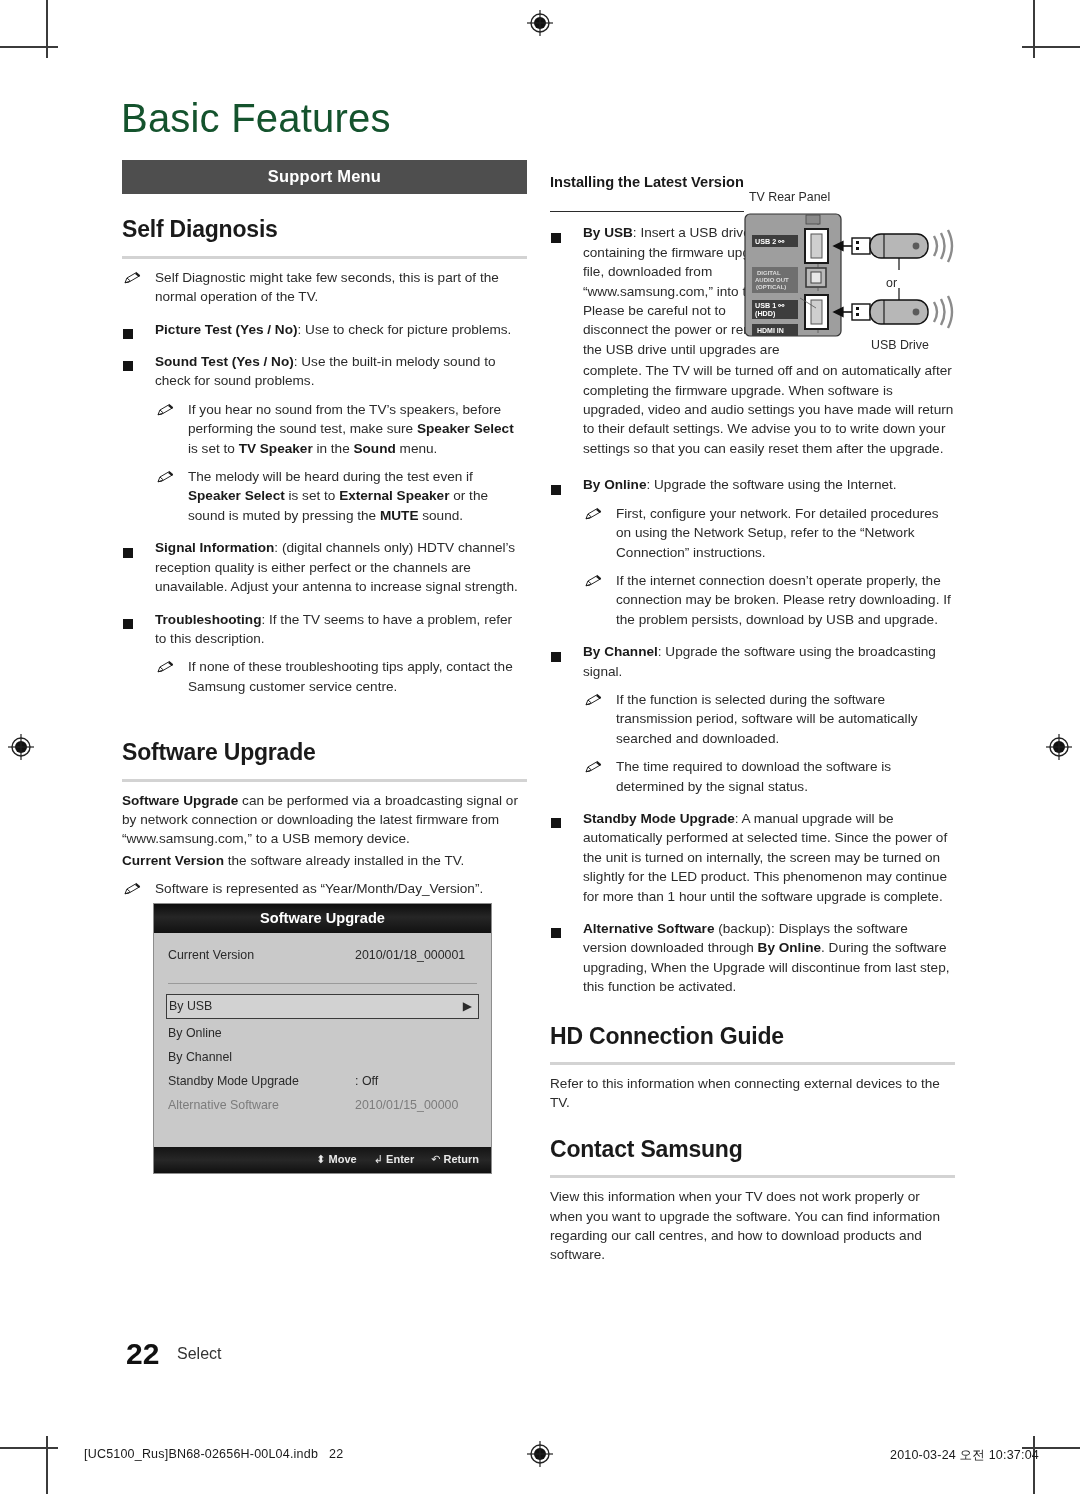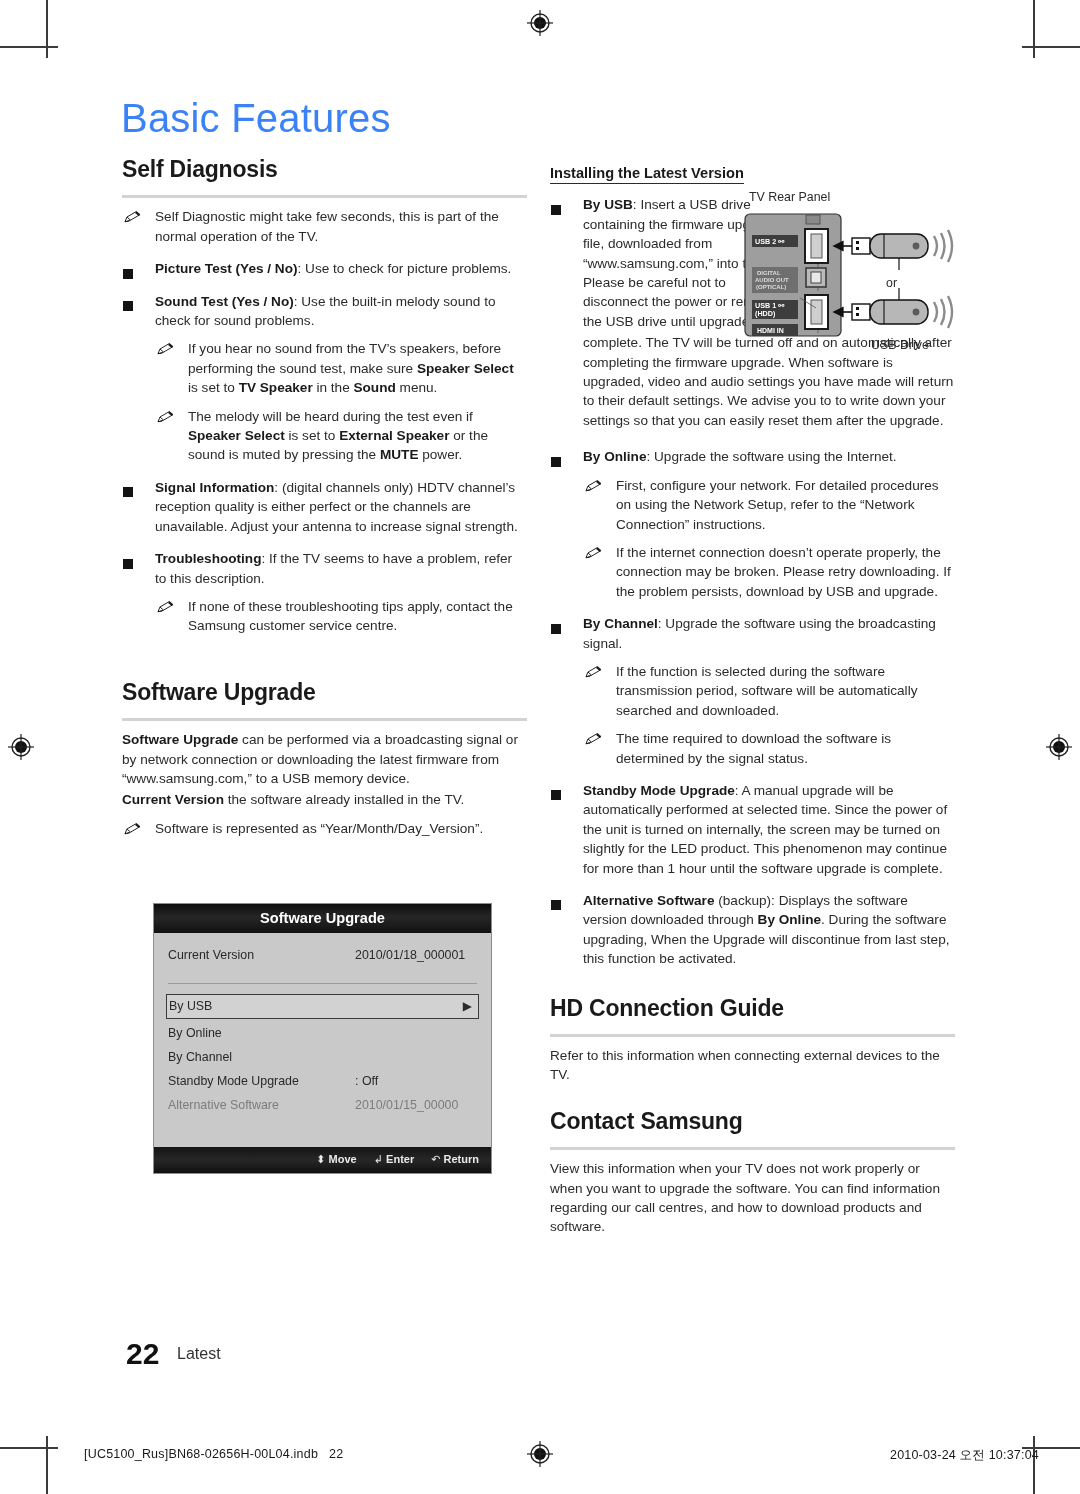--- a/index.html
+++ b/index.html
@@ -31,21 +31,21 @@
     width: 1080px; height: 1494px;
   }
 
   .doc-title {
     position: absolute;
     left: 121px;
     top: 96px;
     font-size: 40px;
     font-weight: 300;
     letter-spacing: 0.2px;
-    color: #3b82f6;
+    color: #14532d;
     font-family: "Liberation Sans", sans-serif;
   }
 
   
   .col {
     position: absolute;
     width: 405px;
     font-size: 13.6px;
     line-height: 19.4px;
     color: #2b2b2b;
@@ -75,22 +75,22 @@
     letter-spacing: -0.2px;
   }
   .rule {
     height: 3px;
     background: #d3d3d3;
     margin: 0 0 9px 0;
   }
   h3.subsect {
     font-size: 14.6px;
     font-weight: bold;
-    margin: 4px 0 2px 0;
-    padding: 0 0 0 0;
+    margin: 13px 0 2px 0;
+    padding: 0 0 19px 0;
     display: inline-block;
     border-bottom: 1.6px solid #2b2b2b;
     color: #1a1a1a;
   }
 
   
   .item {
     position: relative;
     margin: 0 0 13px 0;
   }
@@ -244,20 +244,21 @@
   <line x1="13" y1="0" x2="13" y2="26" stroke="#222" stroke-width="1.2"></line>
   <line x1="0" y1="13" x2="26" y2="13" stroke="#222" stroke-width="1.2"></line>
 </svg>
 
 <div class="page">
 
   <div class="doc-title">Basic Features</div>
 
   <div class="col col-left">
 
+    <div class="band">Support Menu</div>
 
     <h2 class="sect">Self Diagnosis</h2>
     <div class="rule"></div>
 
     <div class="item note">
       <span class="mk">
         <svg class="notemark" viewBox="0 0 24 17">
             <g fill="none" stroke="#1a1a1a" stroke-width="1.2">
               <path d="M2.5 14.5 L5 8.5 L17 1.5 L21.5 5.5 L9.5 12.5 Z" fill="#fff"></path>
               <path d="M5 8.5 L9.5 12.5"></path>
@@ -297,21 +298,21 @@
       <span class="mk">
         <svg class="notemark" viewBox="0 0 24 17">
             <g fill="none" stroke="#1a1a1a" stroke-width="1.2">
               <path d="M2.5 14.5 L5 8.5 L17 1.5 L21.5 5.5 L9.5 12.5 Z" fill="#fff"></path>
               <path d="M5 8.5 L9.5 12.5"></path>
               <path d="M2.5 14.5 L8 13.6"></path>
             </g>
             <path d="M16 2.4 L20.7 6.4" stroke="#1a1a1a" stroke-width="2.4"></path>
           </svg>
       </span>
-      <span>The melody will be heard during the test even if </span><b>Speaker Select</b><span> is set to </span><b>External Speaker</b><span> or the sound is muted by pressing the </span><b>MUTE</b><span> power.</span>
+      <span>The melody will be heard during the test even if </span><b>Speaker Select</b><span> is set to </span><b>External Speaker</b><span> or the sound is muted by pressing the </span><b>MUTE</b><span> sound.</span>
     </div>
 
     <div class="item sq">
       <span class="mk"><span class="sqmark"></span></span>
       <b>Signal Information</b><span>: (digital channels only) HDTV channel’s reception quality is either perfect or the channels are unavailable. Adjust your antenna to increase signal strength.</span>
     </div>
 
     <div class="item sq tight">
       <span class="mk"><span class="sqmark"></span></span>
       <b>Troubleshooting</b><span>: If the TV seems to have a problem, refer to this description.</span>
@@ -566,21 +567,21 @@
       <path d="M190 90 Q196 100 190 110"></path>
       <path d="M197 87 Q204 100 197 113"></path>
       <path d="M204 84 Q212 100 204 116"></path>
     </g>
 
     <path d="M155 46 L155 58" stroke="#111" stroke-width="1.2"></path>
     <path d="M155 76 L155 88" stroke="#111" stroke-width="1.2"></path>
   </svg>
 
   <div class="pagenum">22</div>
-  <div class="pagelang">Latest</div>
+  <div class="pagelang">Select</div>
 
   <div class="foot-line foot-left">
     <span>[UC5100_Rus]BN68-02656H-00L04.indb</span>
     &nbsp;&nbsp;<span>22</span>
   </div>
   <div class="foot-line foot-right">2010-03-24   오전 10:37:04</div>
 
 </div>
 
 </body></html>

